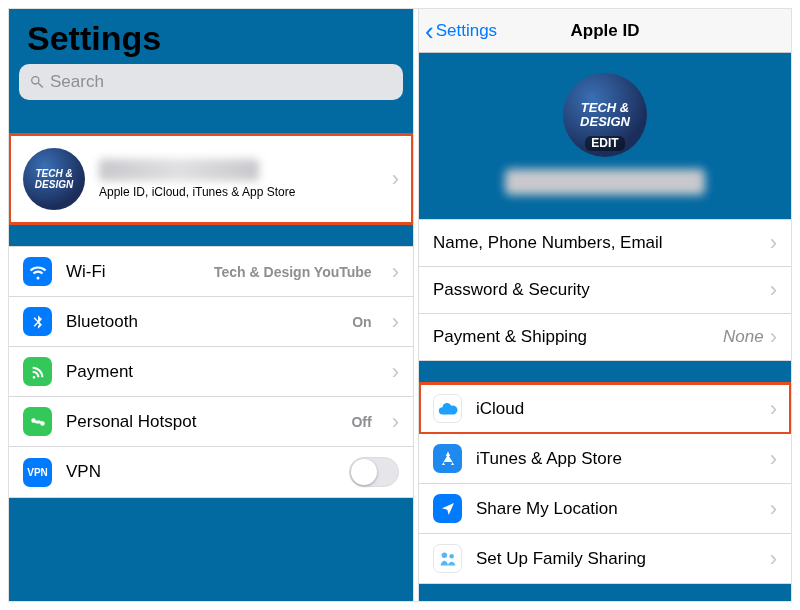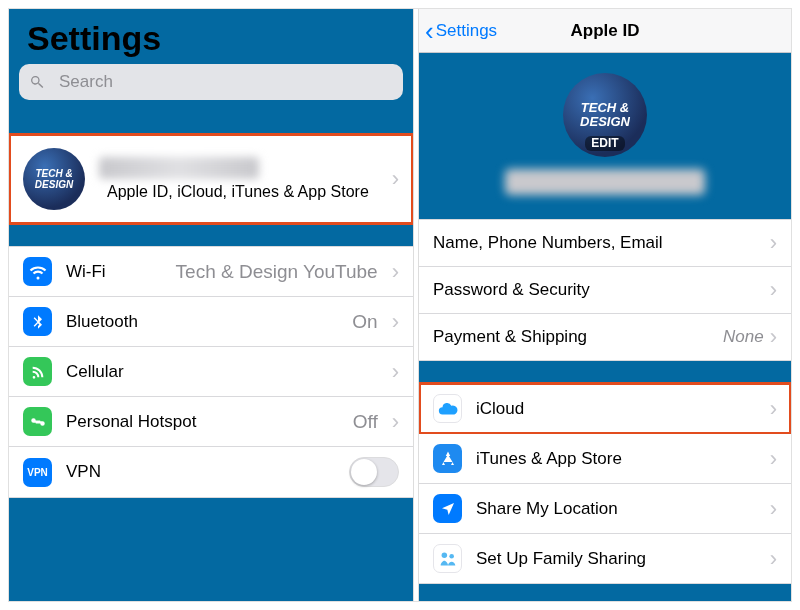--- a/index.html
+++ b/index.html
@@ -31,21 +31,21 @@
   
   .title-large {
     font-size: 34px;
     font-weight: 700;
     padding: 10px 18px 6px;
   }
   .search-wrap { padding: 0 10px 12px; }
   .search {
     display: flex;
     align-items: center;
-    gap: 14px;
+    gap: 5px;
     background: #e3e4e8;
     border-radius: 10px;
     height: 36px;
     padding: 0 10px;
     color: #8e8e93;
     font-size: 17px;
   }
   .search svg { fill: #8e8e93; }
 
   .group { margin-top: 22px; }
@@ -61,21 +61,21 @@
   }
   .row + .row { border-top: none; }
   .row .icon-box {
     width: 29px; height: 29px;
     border-radius: 7px;
     display: flex; align-items: center; justify-content: center;
     margin-right: 14px;
     flex-shrink: 0;
   }
   .row .label { font-size: 17px; color: #000; flex: 1; }
-  .row .detail { font-size: 19px; color: #8e8e93; margin-right: 14px; }
+  .row .detail { font-size: 14px; color: #8e8e93; margin-right: 20px; font-weight: bold; }
   .chev { color: #c7c7cc; font-size: 22px; font-weight: 300; line-height: 1; }
   .toggle {
     width: 50px; height: 30px; border-radius: 15px;
     background: #e5e5ea; position: relative; flex-shrink: 0;
     border: 1px solid #dcdcde;
   }
   .toggle::after {
     content: ""; position: absolute; left: 1px; top: 1px;
     width: 26px; height: 26px; border-radius: 50%;
     background: #fff; box-shadow: 0 1px 3px rgba(0,0,0,.3);
@@ -93,21 +93,21 @@
     display:flex; align-items:center; justify-content:center;
     color:#fff; font-weight:800; font-size:10px; text-align:center; line-height:1.1;
     font-style: italic;
   }
   .profile-row .txt { flex:1; }
   .blurred-name {
     height:22px; width: 160px;
     background: linear-gradient(90deg,#c8c8cc,#e0e0e3,#c8c8cc);
     filter: blur(4px); border-radius:4px; margin-bottom:4px;
   }
-  .sub { font-size:16px; color:#000;margin-left:8px; }
+  .sub { font-size:12px; color:#000; }
   .highlight-red {
     outline: 3px solid #e24c1e;
     outline-offset: -2px;
   }
 
   
   .navbar {
     background:#f7f7f8;
     border-bottom: 0.5px solid #c8c8cc;
     height:44px;
@@ -203,21 +203,21 @@
         <span class="label">Bluetooth</span>
         <span class="detail">On</span>
         <span class="chev">›</span>
       </div>
       <div class="row">
         <div class="icon-box" style="background:#34c759">
           <svg width="16" height="16" viewBox="0 0 24 24" fill="#fff">
               <path d="M4 4a16 16 0 0 1 16 16h-3A13 13 0 0 0 4 7zm0 6a10 10 0 0 1 10 10h-3a7 7 0 0 0-7-7zm2 8a2 2 0 1 1-2 2 2 2 0 0 1 2-2z"></path>
             </svg>
         </div>
-        <span class="label">Cellular</span>
+        <span class="label">Payment</span>
         <span class="chev">›</span>
       </div>
       <div class="row">
         <div class="icon-box" style="background:#34c759">
           <svg width="18" height="18" viewBox="0 0 24 24" fill="#fff">
               <path d="M9 10a3 3 0 1 0-3 3h3zm6 4a3 3 0 1 0 3-3h-3zM9 10h6v4H9z"></path>
             </svg>
         </div>
         <span class="label">Personal Hotspot</span>
         <span class="detail">Off</span>

